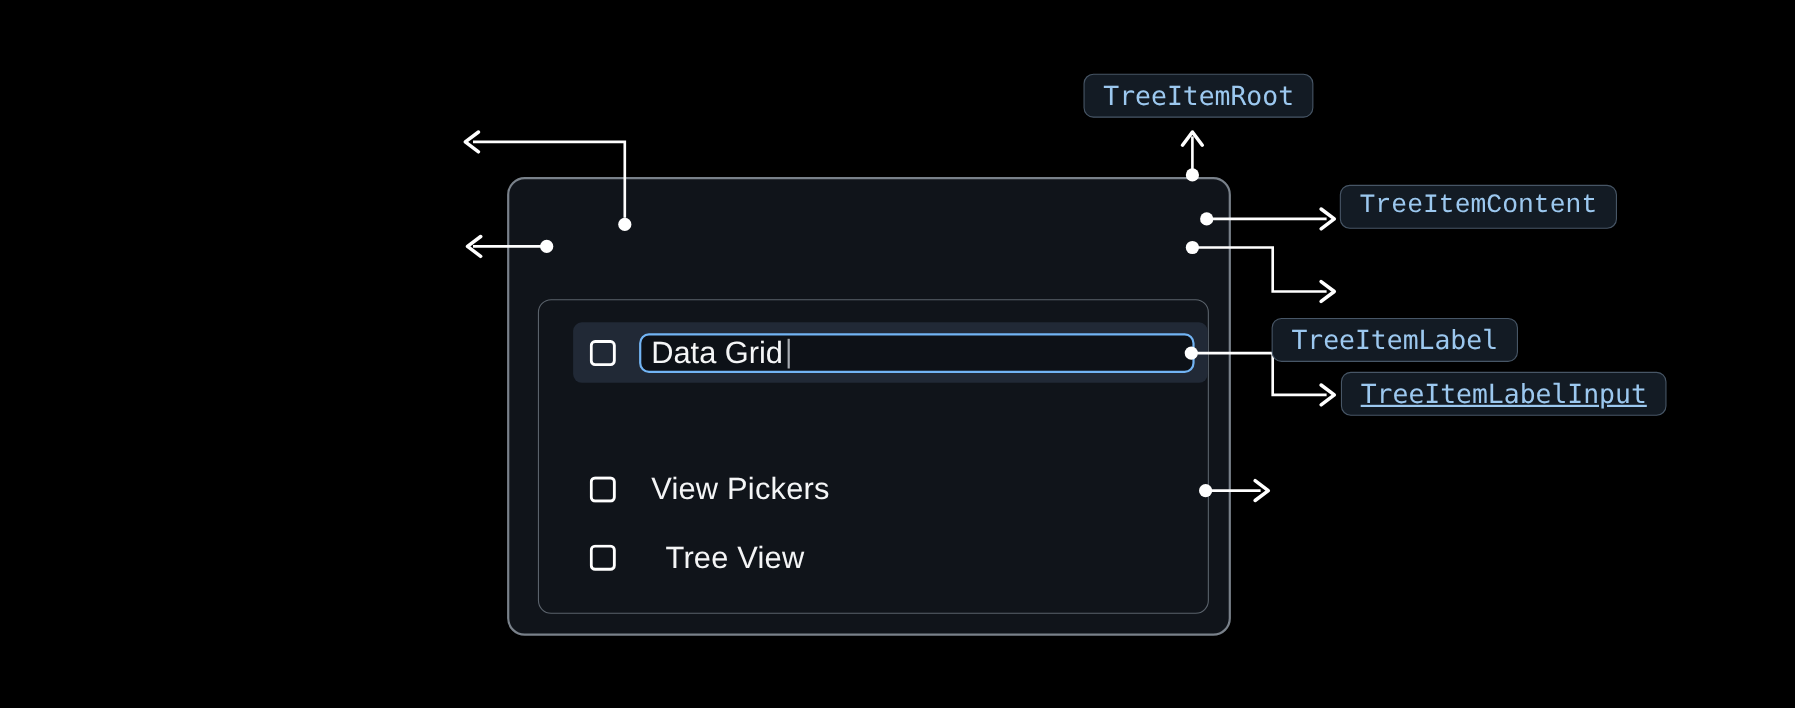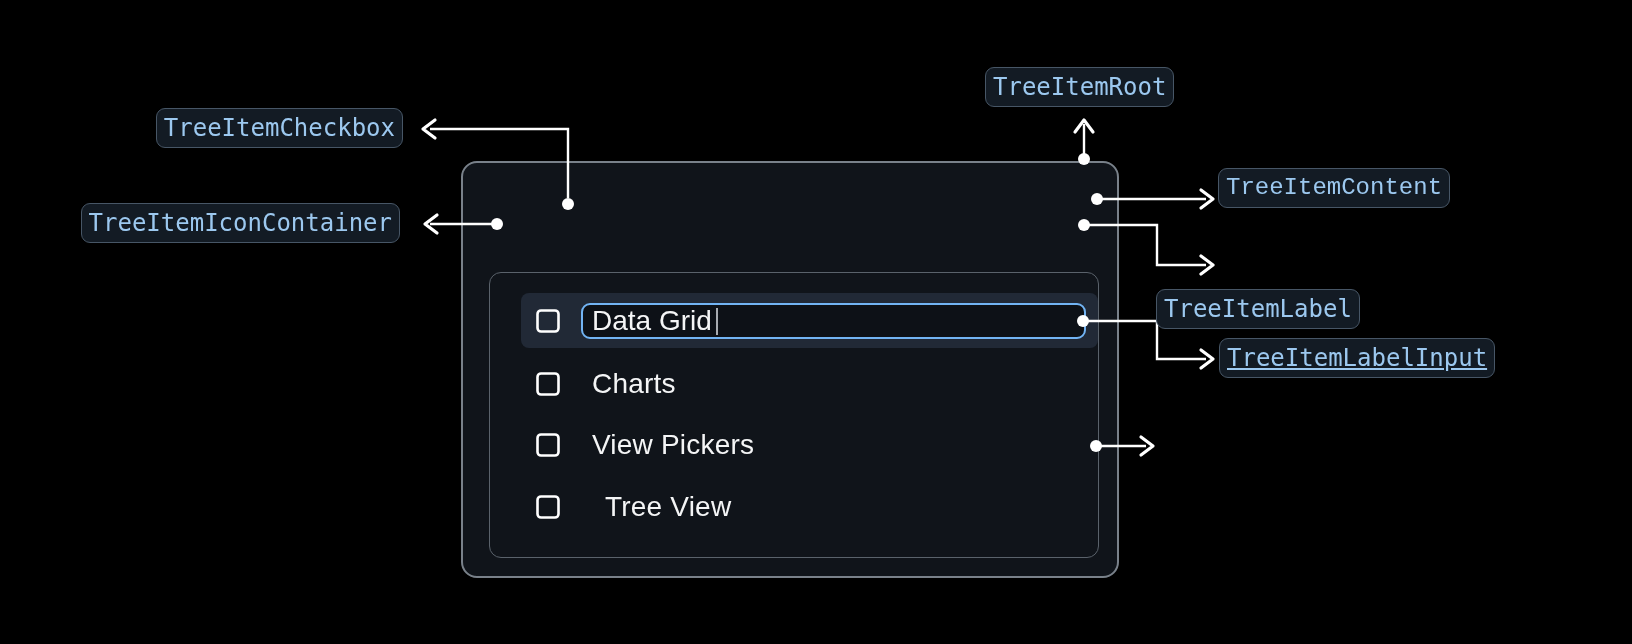--- a/index.html
+++ b/index.html
@@ -49,21 +49,21 @@
     background:#0d1117;border:2px solid #72b4f4;border-radius:9px;
     display:flex;align-items:center;padding-left:9px;
     color:#f4f5f6;font-size:28px;
   }
   .caret{display:inline-block;width:2px;height:27px;background:#a7abb1;margin-left:4px;}
   
   .badge{
     position:absolute;z-index:6;
     font-family:"DejaVu Sans Mono",monospace;font-size:24px;line-height:28px;
     color:#9cc8ef;background:#131b24;border:1.5px solid #475666;border-radius:9px;
-    padding:5px 7px;white-space:nowrap;
+    padding:5px 17px;white-space:nowrap;
   }
   .b-checkbox{right:1229px;top:108px;}
   .b-iconcontainer{right:1232px;top:203px;}
   .b-root{left:985px;top:67px;}
   .b-content{left:1218px;top:168px;font-family:Liberation Mono, monospace;}
   .b-label{left:1156px;top:245px;margin-top:44px;}
   .b-labelinput{left:1219px;top:338px;text-decoration:underline;}
   .b-grouptransition{left:1160px;top:425px;}
   
   .connectors{position:absolute;left:0;top:0;z-index:5;pointer-events:none;}
@@ -107,22 +107,20 @@
       <polyline points="1201,350 1213,359 1201,368"></polyline>
       <circle cx="1083" cy="321" r="6"></circle>
     </g>
     <g>
       <path d="M1096,446 H1146"></path>
       <polyline points="1141,437 1153,446 1141,455"></polyline>
       <circle cx="1096" cy="446" r="6"></circle>
     </g>
   </svg>
 
-  <div class="badge b-checkbox">TreeItemCheckbox</div>
-  <div class="badge b-iconcontainer">TreeItemIconContainer</div>
   <div class="badge b-root">TreeItemRoot</div>
   <div class="badge b-content">TreeItemContent</div>
   <div class="badge b-label">TreeItemLabel</div>
   <div class="badge b-labelinput">TreeItemLabelInput</div>
 
   <div class="tree-root">
 
 
     <div class="tree-group">
 
@@ -131,28 +129,20 @@
           <svg width="24" height="24" viewBox="0 0 24 24">
             <rect x="1.5" y="1.5" width="21" height="21" rx="3.5" fill="none" stroke="#ffffff" stroke-width="2.6"></rect>
           </svg>
         </span>
         <div class="label-input">
           <span>Data Grid</span>
           <span class="caret"></span>
         </div>
       </div>
 
-      <div class="tree-row row-2">
-        <span class="cb">
-          <svg width="24" height="24" viewBox="0 0 24 24">
-            <rect x="1.5" y="1.5" width="21" height="21" rx="3.5" fill="none" stroke="#ffffff" stroke-width="2.6"></rect>
-          </svg>
-        </span>
-        <span class="row-label">Charts</span>
-      </div>
 
       <div class="tree-row row-3">
         <span class="cb">
           <svg width="24" height="24" viewBox="0 0 24 24">
             <rect x="1.5" y="1.5" width="21" height="21" rx="3.5" fill="none" stroke="#ffffff" stroke-width="2.6"></rect>
           </svg>
         </span>
         <span class="row-label">View Pickers</span>
       </div>
 

